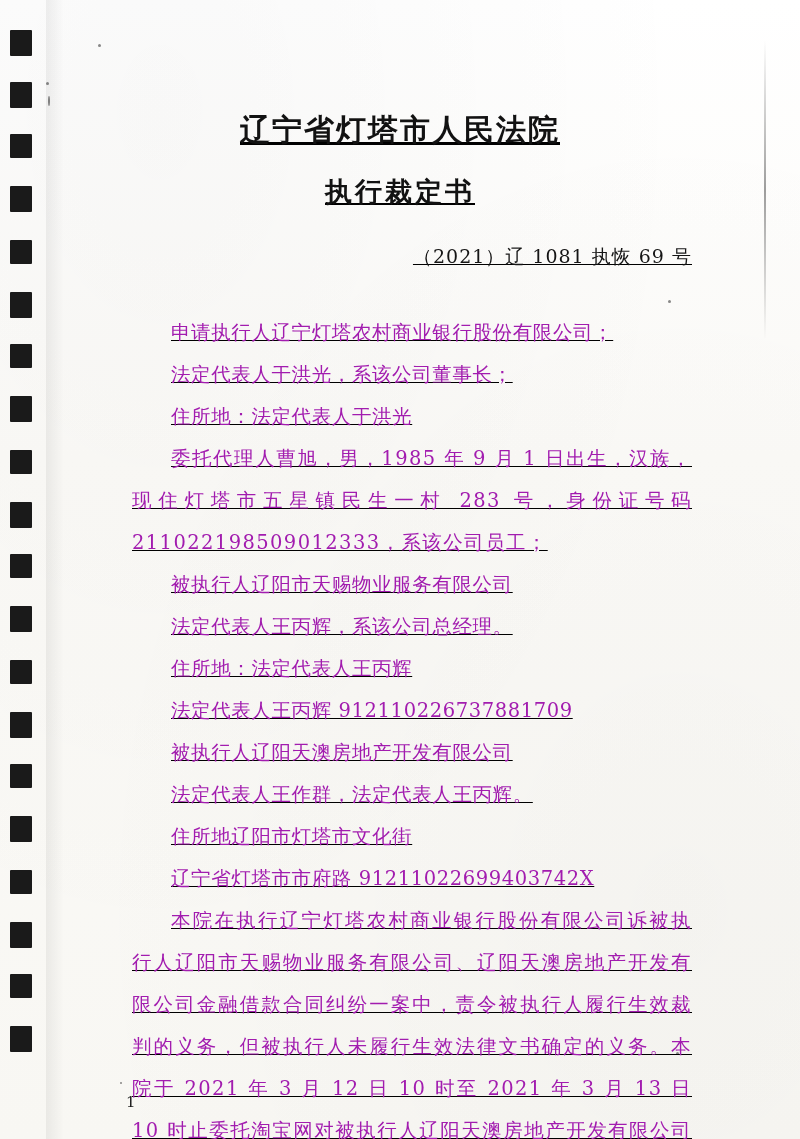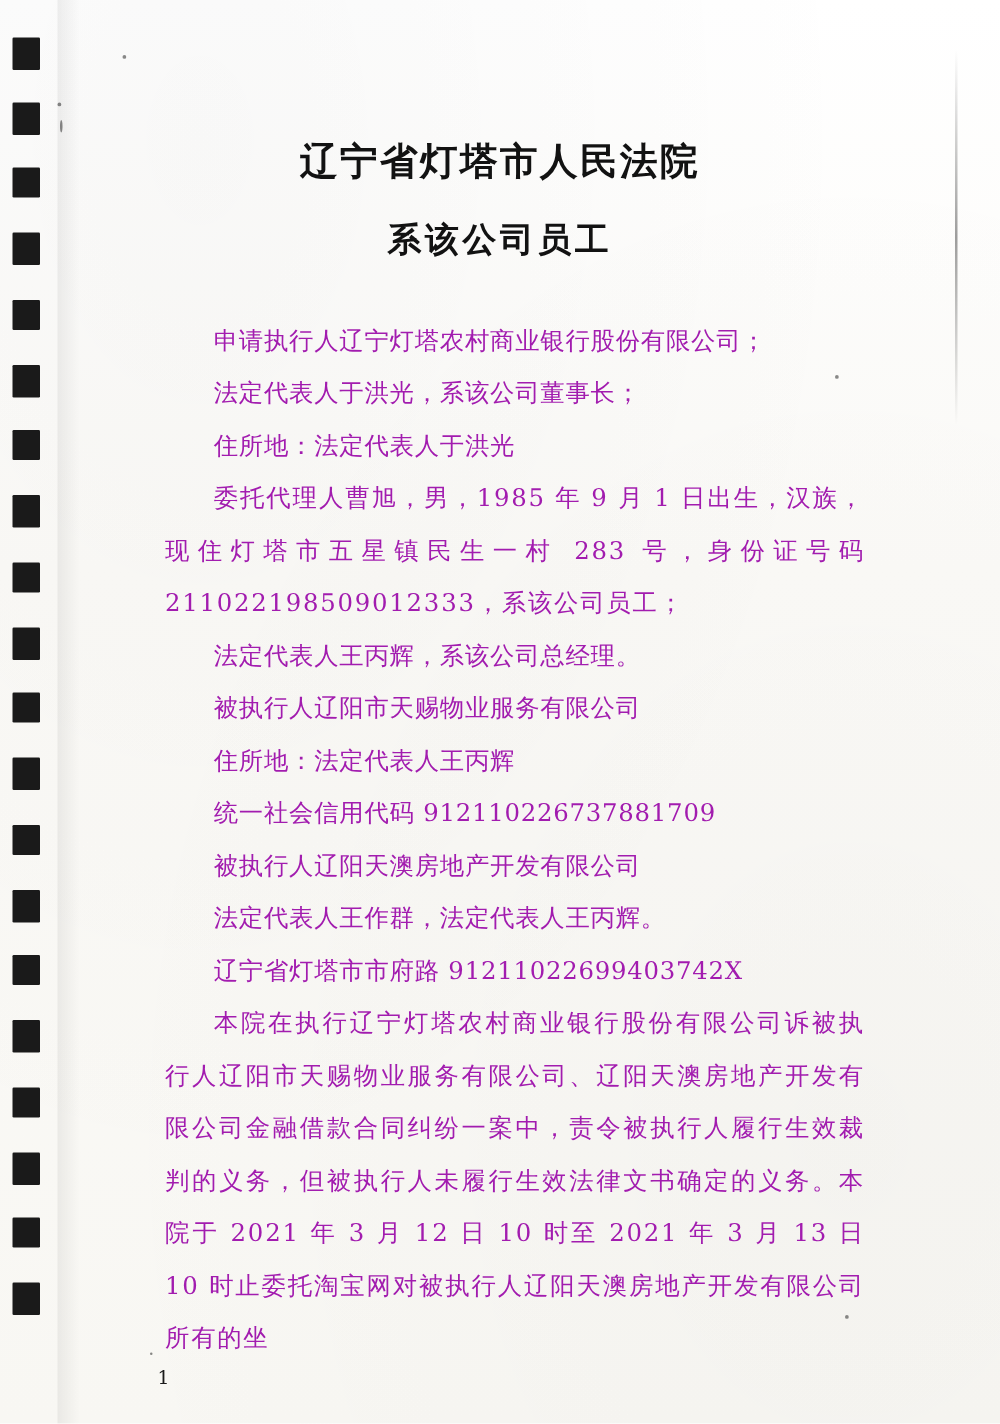--- a/index.html
+++ b/index.html
@@ -55,20 +55,21 @@
     width: 2px;
     height: 300px;
     background: linear-gradient(180deg, rgba(40,40,40,0.0), rgba(40,40,40,0.45), rgba(40,40,40,0.0));
   }
   .content {
     position: absolute;
     left: 0;
     top: 0;
     width: 800px;
     height: 1139px;
+    text-decoration: underline;
   }
   .title-block {
     text-align: center;
     margin-top: 112px;
   }
   .doc-title-1 {
     font-size: 30px;
     font-weight: bold;
     letter-spacing: 2px;
     color: #121212;
@@ -163,34 +164,36 @@
   <div class="edge-speck" style="left:46px; top:82px; width:3px; height:3px;"></div>
   <div class="edge-speck" style="left:48px; top:96px; width:2px; height:10px;"></div>
   <div class="edge-speck" style="left:98px; top:44px; width:3px; height:3px;"></div>
   <div class="edge-speck" style="left:668px; top:300px; width:3px; height:3px;"></div>
   <div class="edge-speck" style="left:676px; top:1052px; width:3px; height:3px;"></div>
   <div class="edge-speck" style="left:120px; top:1082px; width:2px; height:2px;"></div>
 
   <div class="content">
     <div class="title-block">
       <div class="doc-title-1">辽宁省灯塔市人民法院</div>
-      <div class="doc-title-2">系该公司员工</div>
+      <div class="doc-title-2">执行裁定书</div>
     </div>
 
+    <div class="case-number">（2021）辽 1081 执恢 69 号</div>
 
     <div class="body-block" id="body-block">
         <div class="para indent">申请执行人辽宁灯塔农村商业银行股份有限公司；</div>
         <div class="para indent">法定代表人于洪光，系该公司董事长；</div>
         <div class="para indent">住所地：法定代表人于洪光</div>
         <div class="para indent spread">委托代理人曹旭，男，1985 年 9 月 1 日出生，汉族，现住灯塔市五星镇民生一村 283 号，身份证号码 211022198509012333，系该公司员工；</div>
+        <div class="para indent">被执行人辽阳市天赐物业服务有限公司</div>
         <div class="para indent">法定代表人王丙辉，系该公司总经理。</div>
-        <div class="para indent">被执行人辽阳市天赐物业服务有限公司</div>
         <div class="para indent">住所地：法定代表人王丙辉</div>
-        <div class="para indent">统一社会信用代码 912110226737881709</div>
+        <div class="para indent">法定代表人王丙辉 912110226737881709</div>
         <div class="para indent">被执行人辽阳天澳房地产开发有限公司</div>
         <div class="para indent">法定代表人王作群，法定代表人王丙辉。</div>
+        <div class="para indent">住所地辽阳市灯塔市文化街</div>
         <div class="para indent">辽宁省灯塔市市府路 91211022699403742X</div>
         <div class="para indent spread">本院在执行辽宁灯塔农村商业银行股份有限公司诉被执行人辽阳市天赐物业服务有限公司、辽阳天澳房地产开发有限公司金融借款合同纠纷一案中，责令被执行人履行生效裁判的义务，但被执行人未履行生效法律文书确定的义务。本院于 2021 年 3 月 12 日 10 时至 2021 年 3 月 13 日 10 时止委托淘宝网对被执行人辽阳天澳房地产开发有限公司所有的坐</div>
       </div>
 
     <div class="page-number">1</div>
   </div>
 </div>
 
 </body></html>

